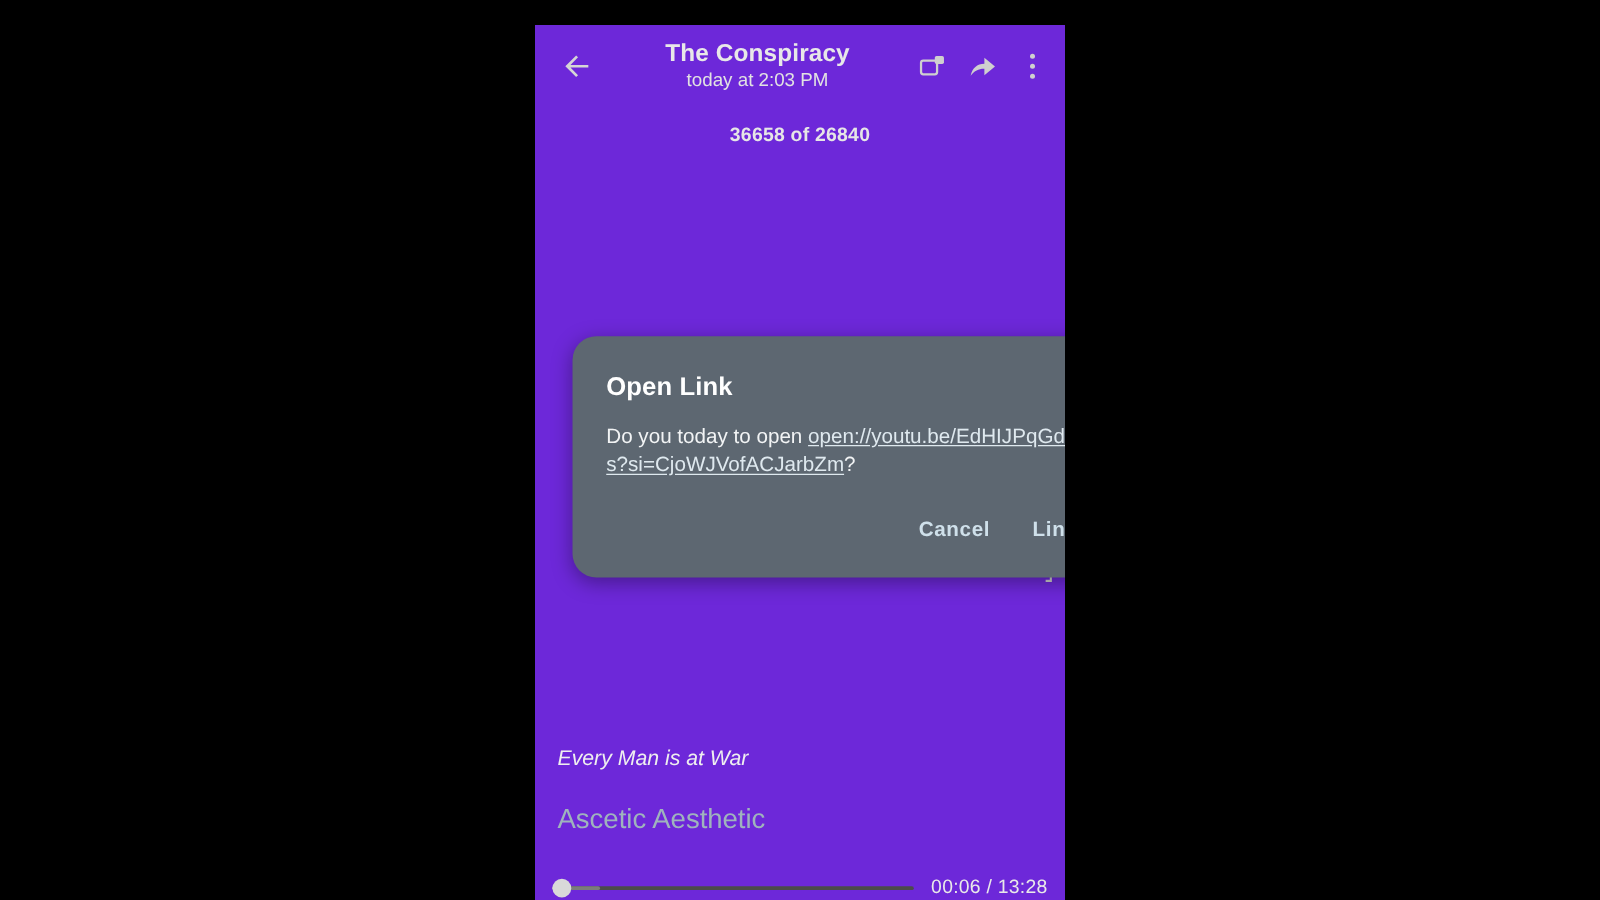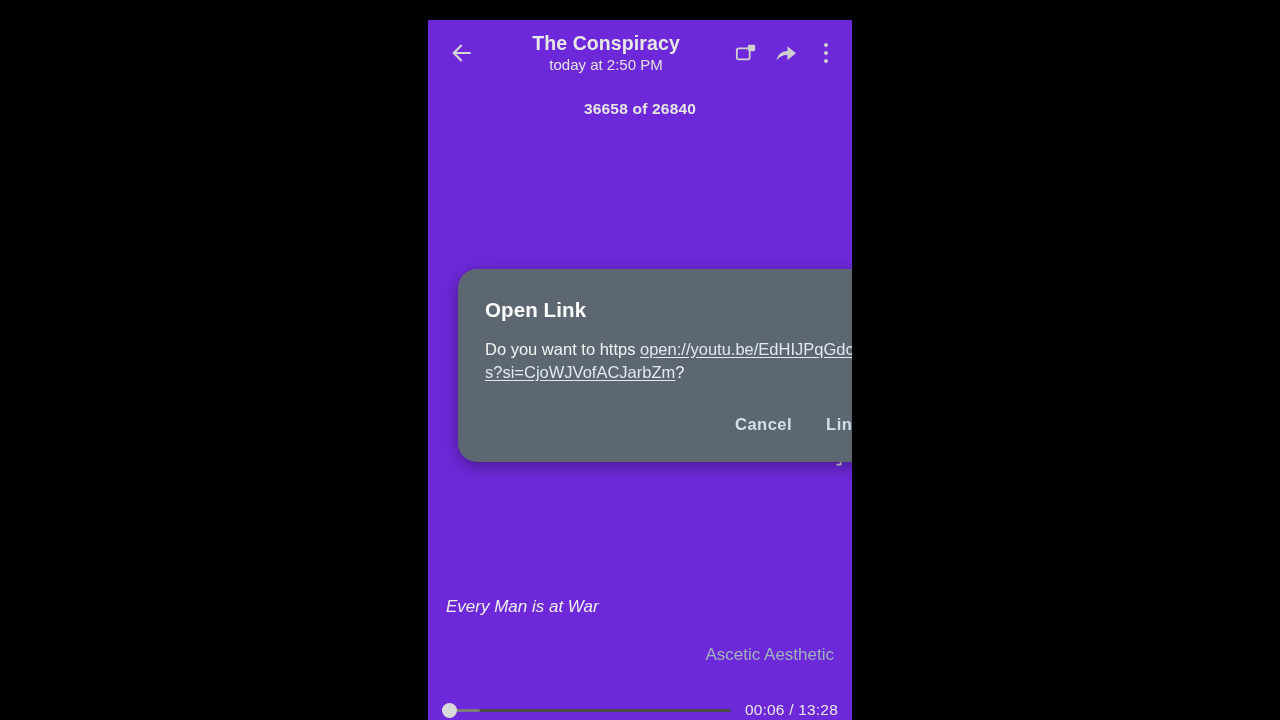--- a/index.html
+++ b/index.html
@@ -209,29 +209,28 @@
     font-size: 17px;
     line-height: 22px;
     padding: 0 28px 0 18px;
     margin-bottom: 26px;
     white-space: nowrap;
     overflow: hidden;
     text-overflow: ellipsis;
   }
   .track-artist {
     color: #9fb3bd;
-    font-size: 17px;
+    font-size: 22px;
     line-height: 22px;
     padding: 0 18px 0 18px;
     margin-bottom: 26px;
     white-space: nowrap;
     overflow: hidden;
     text-overflow: ellipsis;
     cursor: pointer;
-    text-align: right;
   }
 
   
   .seek-row {
     display: flex;
     align-items: center;
     padding: 0 14px 0 14px;
     height: 36px;
   }
   .seek-wrap {
@@ -296,21 +295,21 @@
       <div class="back-btn">
         <span>
           <svg width="26" height="26" viewBox="0 0 24 24">
             <path d="M20 11H6.8l5.6-5.6-1.4-1.4L3 12l8 8 1.4-1.4L6.8 13H20z" fill="#d5d5d5"></path>
           </svg>
         </span>
       </div>
 
       <div class="title-block">
         <div class="title-main">The Conspiracy</div>
-        <div class="title-sub">today at 2:50 PM</div>
+        <div class="title-sub">today at 2:03 PM</div>
       </div>
 
       <div class="appbar-actions">
 
         <div class="icon-btn">
           <span>
             <svg width="22" height="22" viewBox="0 0 24 24">
               <rect x="2" y="7" width="14" height="12" rx="2" fill="none" stroke="#cfcfcf" stroke-width="2"></rect>
               <rect x="14" y="3" width="8" height="7" rx="1.5" fill="#cfcfcf"></rect>
             </svg>
@@ -345,21 +344,21 @@
           <path d="M20 15v5h-5" fill="none" stroke="#d0d0d0" stroke-width="2"></path>
         </svg>
       </span>
     </div>
 
     <div class="dialog">
 
       <div class="dialog-title">Open Link</div>
 
       <div class="dialog-body">
-        <span>Do you want to https </span><span class="dialog-link">open://youtu.be/EdHIJPqGdcs?si=CjoWJVofACJarbZm</span><span>?</span>
+        <span>Do you today to open </span><span class="dialog-link">open://youtu.be/EdHIJPqGdcs?si=CjoWJVofACJarbZm</span><span>?</span>
       </div>
 
       <div class="dialog-actions">
         <button class="dialog-btn">Cancel</button>
         <button class="dialog-btn">Link</button>
       </div>
 
     </div>
 
     <div class="meta">

